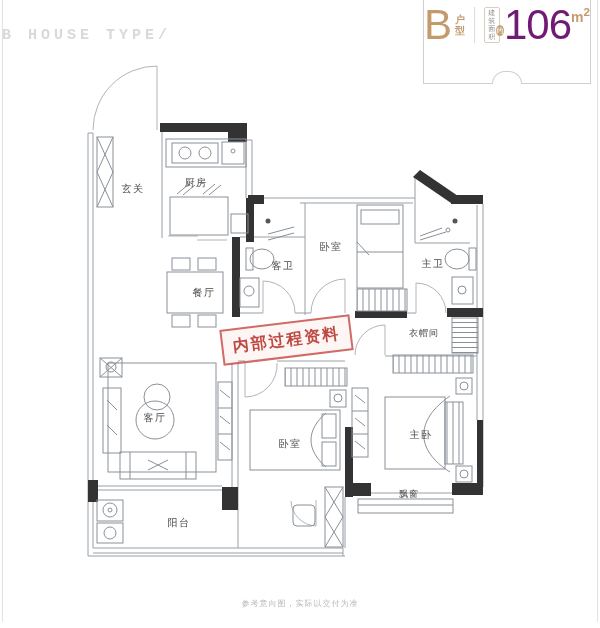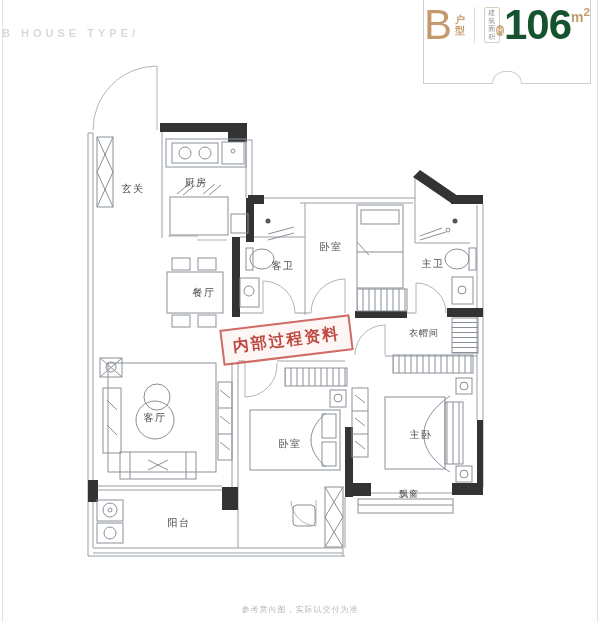--- a/index.html
+++ b/index.html
@@ -3,35 +3,35 @@
 <meta charset="utf-8">
 <style>
   * { margin:0; padding:0; box-sizing:border-box; }
   html,body { width:600px; height:628px; background:#fff; font-family:"Liberation Sans", sans-serif; }
   #stage { position:relative; width:600px; height:628px; background:#fff; overflow:hidden; }
 
   .page-edge { position:absolute; top:0; bottom:6px; width:1px; background:#e2e2e2; }
   .page-edge.left { left:2px; }
   .page-edge.right { right:2px; }
 
-  .corner-label { position:absolute; left:2px; top:27px; font-size:11px; letter-spacing:4px;
-                  color:#d9d9d9; font-weight:700; }
+  .corner-label { position:absolute; left:2px; top:27px; font-size:15px; letter-spacing:4px;
+                  color:#d9d9d9; font-weight:700;font-family:Liberation Mono, monospace; }
 
   
   .badge { position:absolute; left:423px; top:-10px; width:168px; height:94px;
            border:1px solid #cfcfcf; background:#fff; }
   .badge-row { display:flex; align-items:center; justify-content:center; margin-top:14px; height:40px; }
   .type-letter { font-size:42px; line-height:38px; color:#c49a6c; font-weight:400; }
   .type-suffix { display:flex; flex-direction:column; margin-left:3px; color:#c49a6c; font-size:10px; line-height:11px; font-weight:700; }
   .badge-divider { width:1px; height:36px; background:#ddd; margin:0 9px; }
   .area-label { display:flex; flex-direction:column; border:1px solid #d8cdbf; border-radius:2px;
                 padding:1px 2px; color:#8d8d8d; font-size:7px; line-height:8px; text-align:center; }
   .area-approx { width:11px; height:11px; border-radius:50%; background:#c8a478; color:#fff;
                  font-size:7px; line-height:11px; text-align:center; margin-left:-4px; margin-top:10px; z-index:2; }
-  .area-value { font-size:42px; line-height:38px; color:#14532d; font-weight:700; letter-spacing:-1px; }
+  .area-value { font-size:42px; line-height:38px; color:#701a75; font-weight:400; letter-spacing:-1px; }
   .area-unit { font-size:14px; color:#c49a6c; align-self:flex-end; margin-bottom:20px; font-weight:700; }
   .badge-summary { text-align:center; font-size:16px; font-weight:700; color:#4b4b52;
                    letter-spacing:6px; margin-top:3px; text-indent:6px; }
   .badge-notch { position:absolute; bottom:-1px; left:50%; width:30px; height:13px; margin-left:-15px;
                  background:#fff; border:1px solid #cfcfcf; border-bottom:none;
                  border-radius:15px 15px 0 0; }
 
   
   svg.plan { position:absolute; left:0; top:0; }
   .room-label { font-size:10px; fill:#4a4a4a; letter-spacing:1.5px; }
@@ -40,21 +40,21 @@
   
   .stamp { position:absolute; left:221px; top:322px; width:131px; height:36px;
            border:2px solid rgba(190,62,52,0.75); background:rgba(235,120,110,0.07);
            color:rgba(181,49,40,0.88); font-size:16px; font-weight:700; letter-spacing:2px;
            display:flex; align-items:center; justify-content:center;
            transform:rotate(-7deg); }
 
   
   .footer { position:absolute; left:0; right:0; top:585px; text-align:center; }
   .footer-line1 { font-size:9.5px; color:#9a9a9a; letter-spacing:1px; }
-  .footer-line2 { font-size:8px; color:#b9b9b9; letter-spacing:1px; margin-top:19px; }
+  .footer-line2 { font-size:8px; color:#b9b9b9; letter-spacing:1px; margin-top:13px; }
 </style>
 </head>
 <body>
 
 <div id="stage">
 
   <div class="page-edge left"></div>
   <div class="page-edge right"></div>
 
   <div class="corner-label">B HOUSE TYPE/</div>

